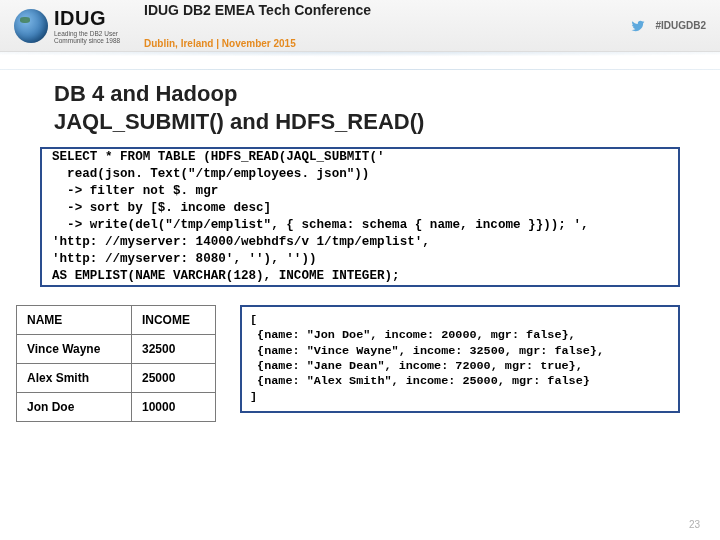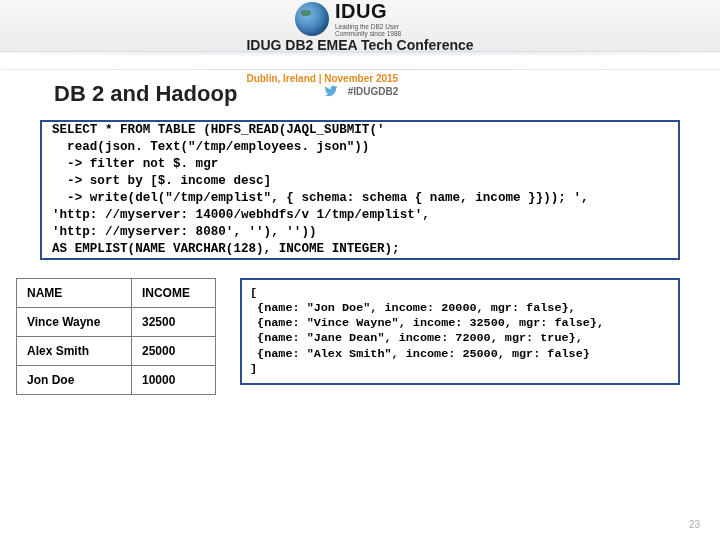--- a/index.html
+++ b/index.html
@@ -9,21 +9,20 @@
   
   .header {
     position: relative;
     height: 52px;
     width: 100%;
     background: linear-gradient(to bottom, #f7f7f7 0%, #ececec 100%);
     border-bottom: 1px solid #ddd;
     display: flex;
     align-items: center;
     padding: 0 14px;
-    flex-direction: column;
   }
   .logo-wrap { display: flex; align-items: center; gap: 6px; }
   .globe {
     width: 34px; height: 34px; border-radius: 50%;
     background: radial-gradient(circle at 35% 35%, #7fb9e8, #2e6fab 70%, #17406a);
     box-shadow: inset -3px -3px 6px rgba(0,0,0,.25);
     position: relative;
   }
   .globe::after { content:""; position:absolute; top:8px; left:6px; width:10px; height:6px; background:rgba(60,120,60,.7); border-radius:40%; }
   .logo-text { font-size: 20px; font-weight: 900; letter-spacing: .5px; color: #111; }
@@ -102,21 +101,22 @@
       <svg class="bird" viewBox="0 0 24 24">
         <path fill="#5fa9dd" d="M23 4.9c-.8.4-1.7.6-2.6.8.9-.6 1.7-1.5 2-2.5-.9.5-1.9.9-2.9 1.1C18.6 3.4 17.4 3 16.1 3c-2.5 0-4.5 2-4.5 4.5 0 .4 0 .7.1 1C7.9 8.3 4.6 6.5 2.4 3.8c-.4.7-.6 1.5-.6 2.3 0 1.6.8 3 2 3.8-.7 0-1.4-.2-2-.6v.1c0 2.2 1.6 4 3.6 4.4-.4.1-.8.2-1.2.2-.3 0-.6 0-.9-.1.6 1.8 2.3 3.1 4.3 3.1-1.6 1.2-3.5 2-5.7 2-.4 0-.7 0-1.1-.1 2 1.3 4.4 2 7 2 8.4 0 13-7 13-13v-.6c.9-.6 1.7-1.4 2.2-2.4z"></path>
       </svg>
       <span class="hashtag">#IDUGDB2</span>
     </div>
   </div>
 
   <div class="wave"></div>
 
   <div class="title-block">
-    <div class="title-line">DB 2 and Hadoop</div>
+    <div class="title-line">DB 4 and Hadoop</div>
+    <div class="title-line">JAQL_SUBMIT() and HDFS_READ()</div>
   </div>
 
   <div class="codebox">SELECT * FROM TABLE (HDFS_READ(JAQL_SUBMIT('
   read(json. Text("/tmp/employees. json"))
   -&gt; filter not $. mgr
   -&gt; sort by [$. income desc]
   -&gt; write(del("/tmp/emplist", { schema: schema { name, income }})); ',
 'http: //myserver: 14000/webhdfs/v 1/tmp/emplist',
 'http: //myserver: 8080', ''), ''))
 AS EMPLIST(NAME VARCHAR(128), INCOME INTEGER);</div>

